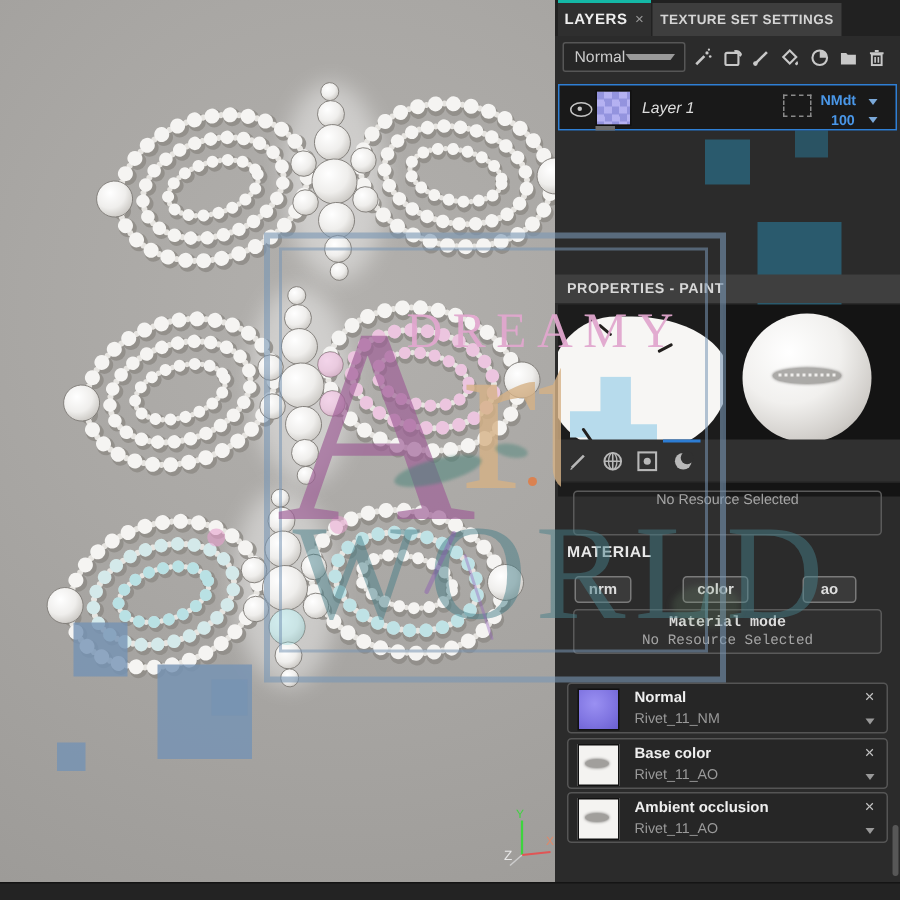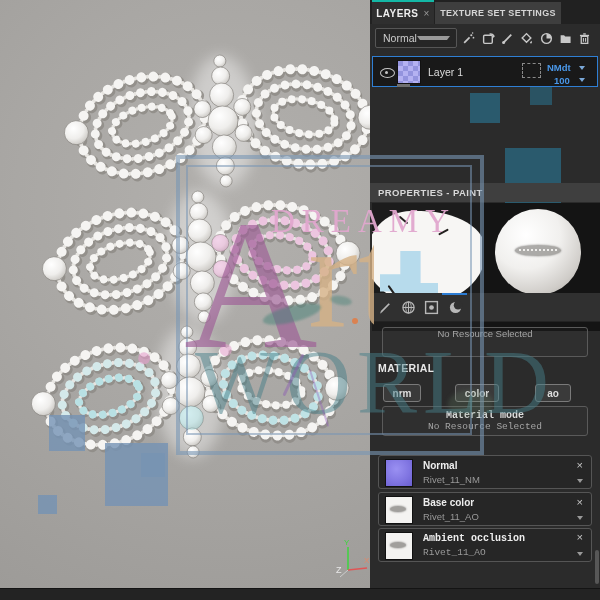--- a/index.html
+++ b/index.html
@@ -30,21 +30,21 @@
   .tbtn{top:30px;width:17px;height:17px;display:flex;align-items:center;justify-content:center;}
   #layer-row{left:2px;top:56px;width:226px;height:31px;background:#191919;
     border:1px solid #2f7fd4;box-sizing:border-box;}
   .eye{left:7px;top:11px;width:13px;height:8px;border:1.3px solid #c5c5c5;border-radius:50%;}
   .eye::after{content:"";position:absolute;left:3.5px;top:1.5px;width:3px;height:3px;border-radius:50%;background:#c5c5c5;}
   #layer-thumb{left:24px;top:3px;width:22px;height:22px;
     background-image:linear-gradient(rgba(128,122,238,.5),rgba(128,122,238,.5)),
       conic-gradient(#e9e9f5 0 25%, #a7adce 0 50%, #e9e9f5 0 75%, #a7adce 0);
     background-size:100% 100%,10px 10px;border:1px solid #111;}
   #layer-thumb-bar{left:24px;top:26.5px;width:13px;height:3px;background:#6e6e6e;}
-  #layer-name{left:55px;top:9px;color:#ddd;font-size:10.5px;}
+  #layer-name{left:55px;top:9px;color:#ddd;font-size:10.5px;font-style:italic;}
   #mask-box{left:149px;top:6px;width:17px;height:13px;border:1px dashed #8a8a8a;}
   .blue-sm{color:#4a97e8;font-size:9.5px;font-weight:bold;}
   .chev-b{border-top-color:#7aa8d8;}
   
   #prop-header{left:0;top:183px;width:276px;height:19px;background:#3f3f3f;display:flex;align-items:center;}
   #prop-title{padding-left:8px;color:#d8d8d8;font-size:9.5px;font-weight:bold;letter-spacing:.4px;flex:1;}
   #float-ic{width:8px;height:8px;border:1.2px solid #b5b5b5;margin-right:12px;position:relative;}
   #float-ic::after{content:"";position:absolute;left:2px;top:-3px;width:8px;height:8px;border-top:1.2px solid #b5b5b5;border-right:1.2px solid #b5b5b5;}
   #prop-close{color:#bbb;font-size:12px;margin-right:8px;}
   #prev-left{left:2px;top:203px;width:110px;height:128px;background:#1c1c1c;overflow:hidden;}
@@ -351,21 +351,21 @@
       <div class="chx">×</div>
       <div class="chchev chev"></div>
     </div>
     <div class="abs chslot panel-ui" style="top:492px;">
       <div class="abs chthumb white"></div>
       <div class="abs chtitle">Base color</div>
       <div class="abs chres">Rivet_11_AO</div>
       <div class="chx">×</div>
       <div class="chchev chev"></div>
     </div>
-    <div class="abs chslot panel-ui" style="top:528px;font-family:Liberation Mono, monospace;">
+    <div class="abs chslot panel-ui" style="top:528px;">
       <div class="abs chthumb white"></div>
       <div class="abs chtitle">Ambient occlusion</div>
       <div class="abs chres">Rivet_11_AO</div>
       <div class="chx">×</div>
       <div class="chchev chev"></div>
     </div>
 
     <div id="scroll-thumb" class="abs panel-ui"></div>
   </div>
 

